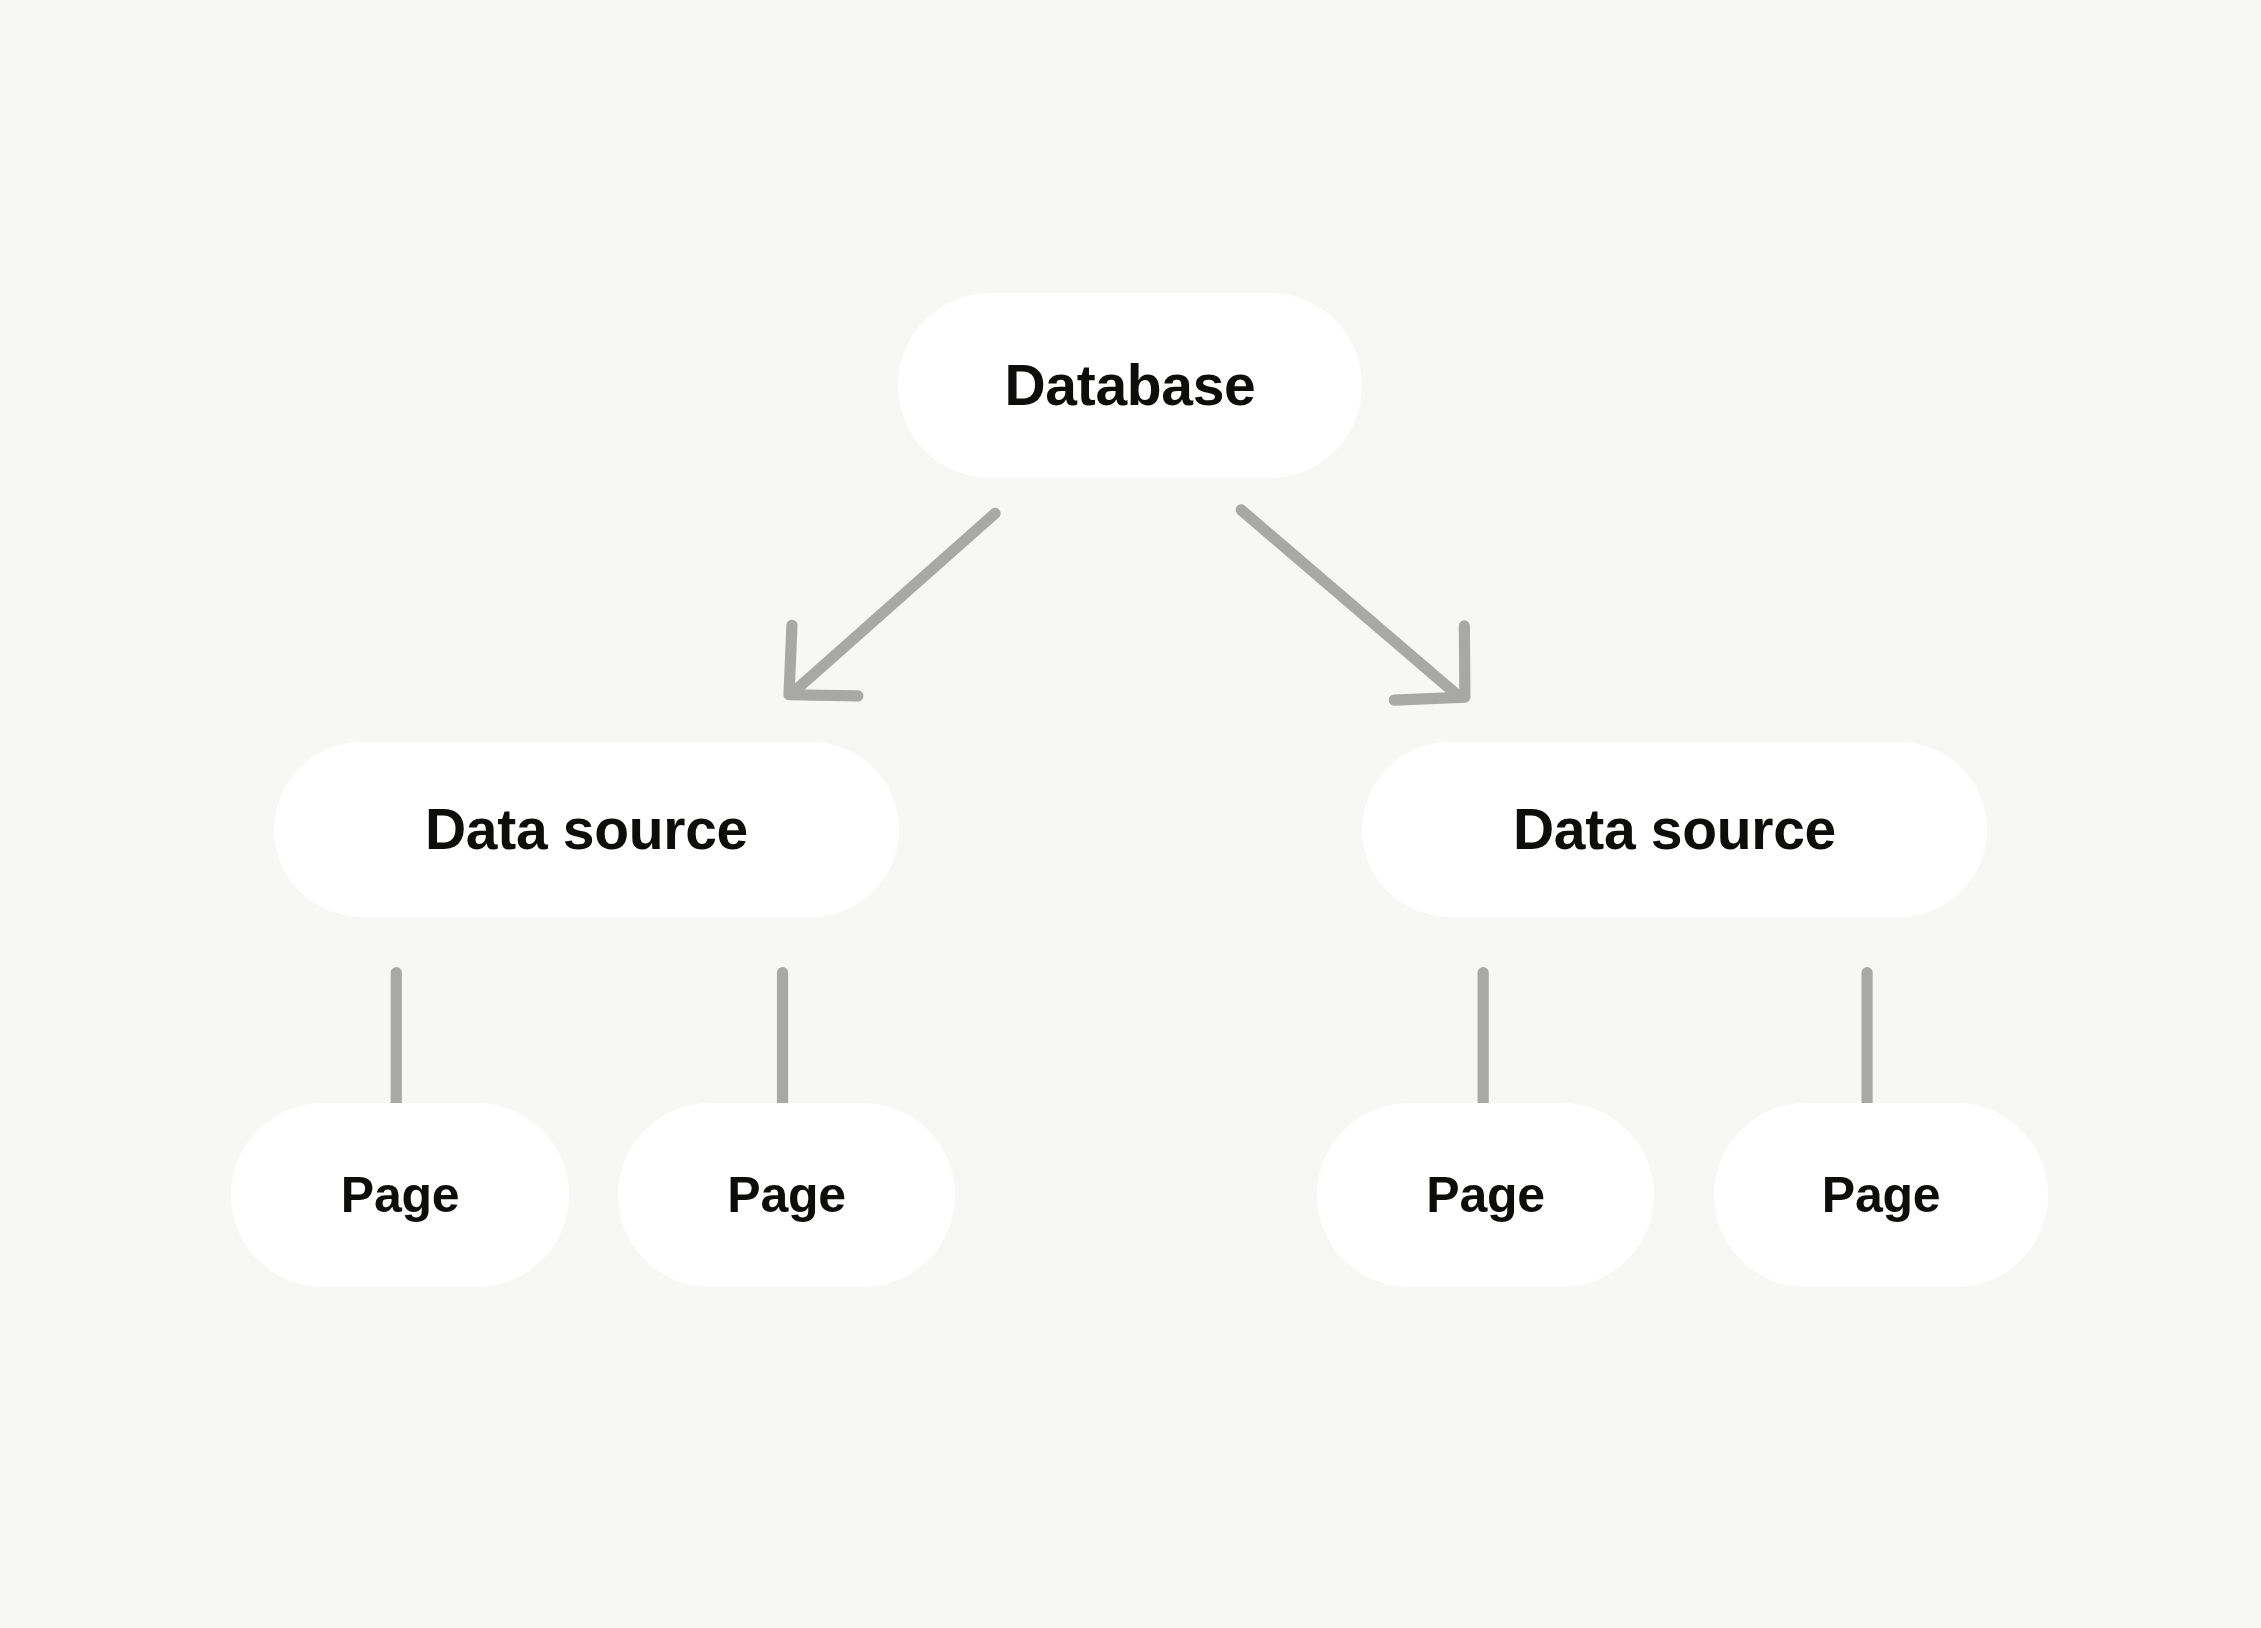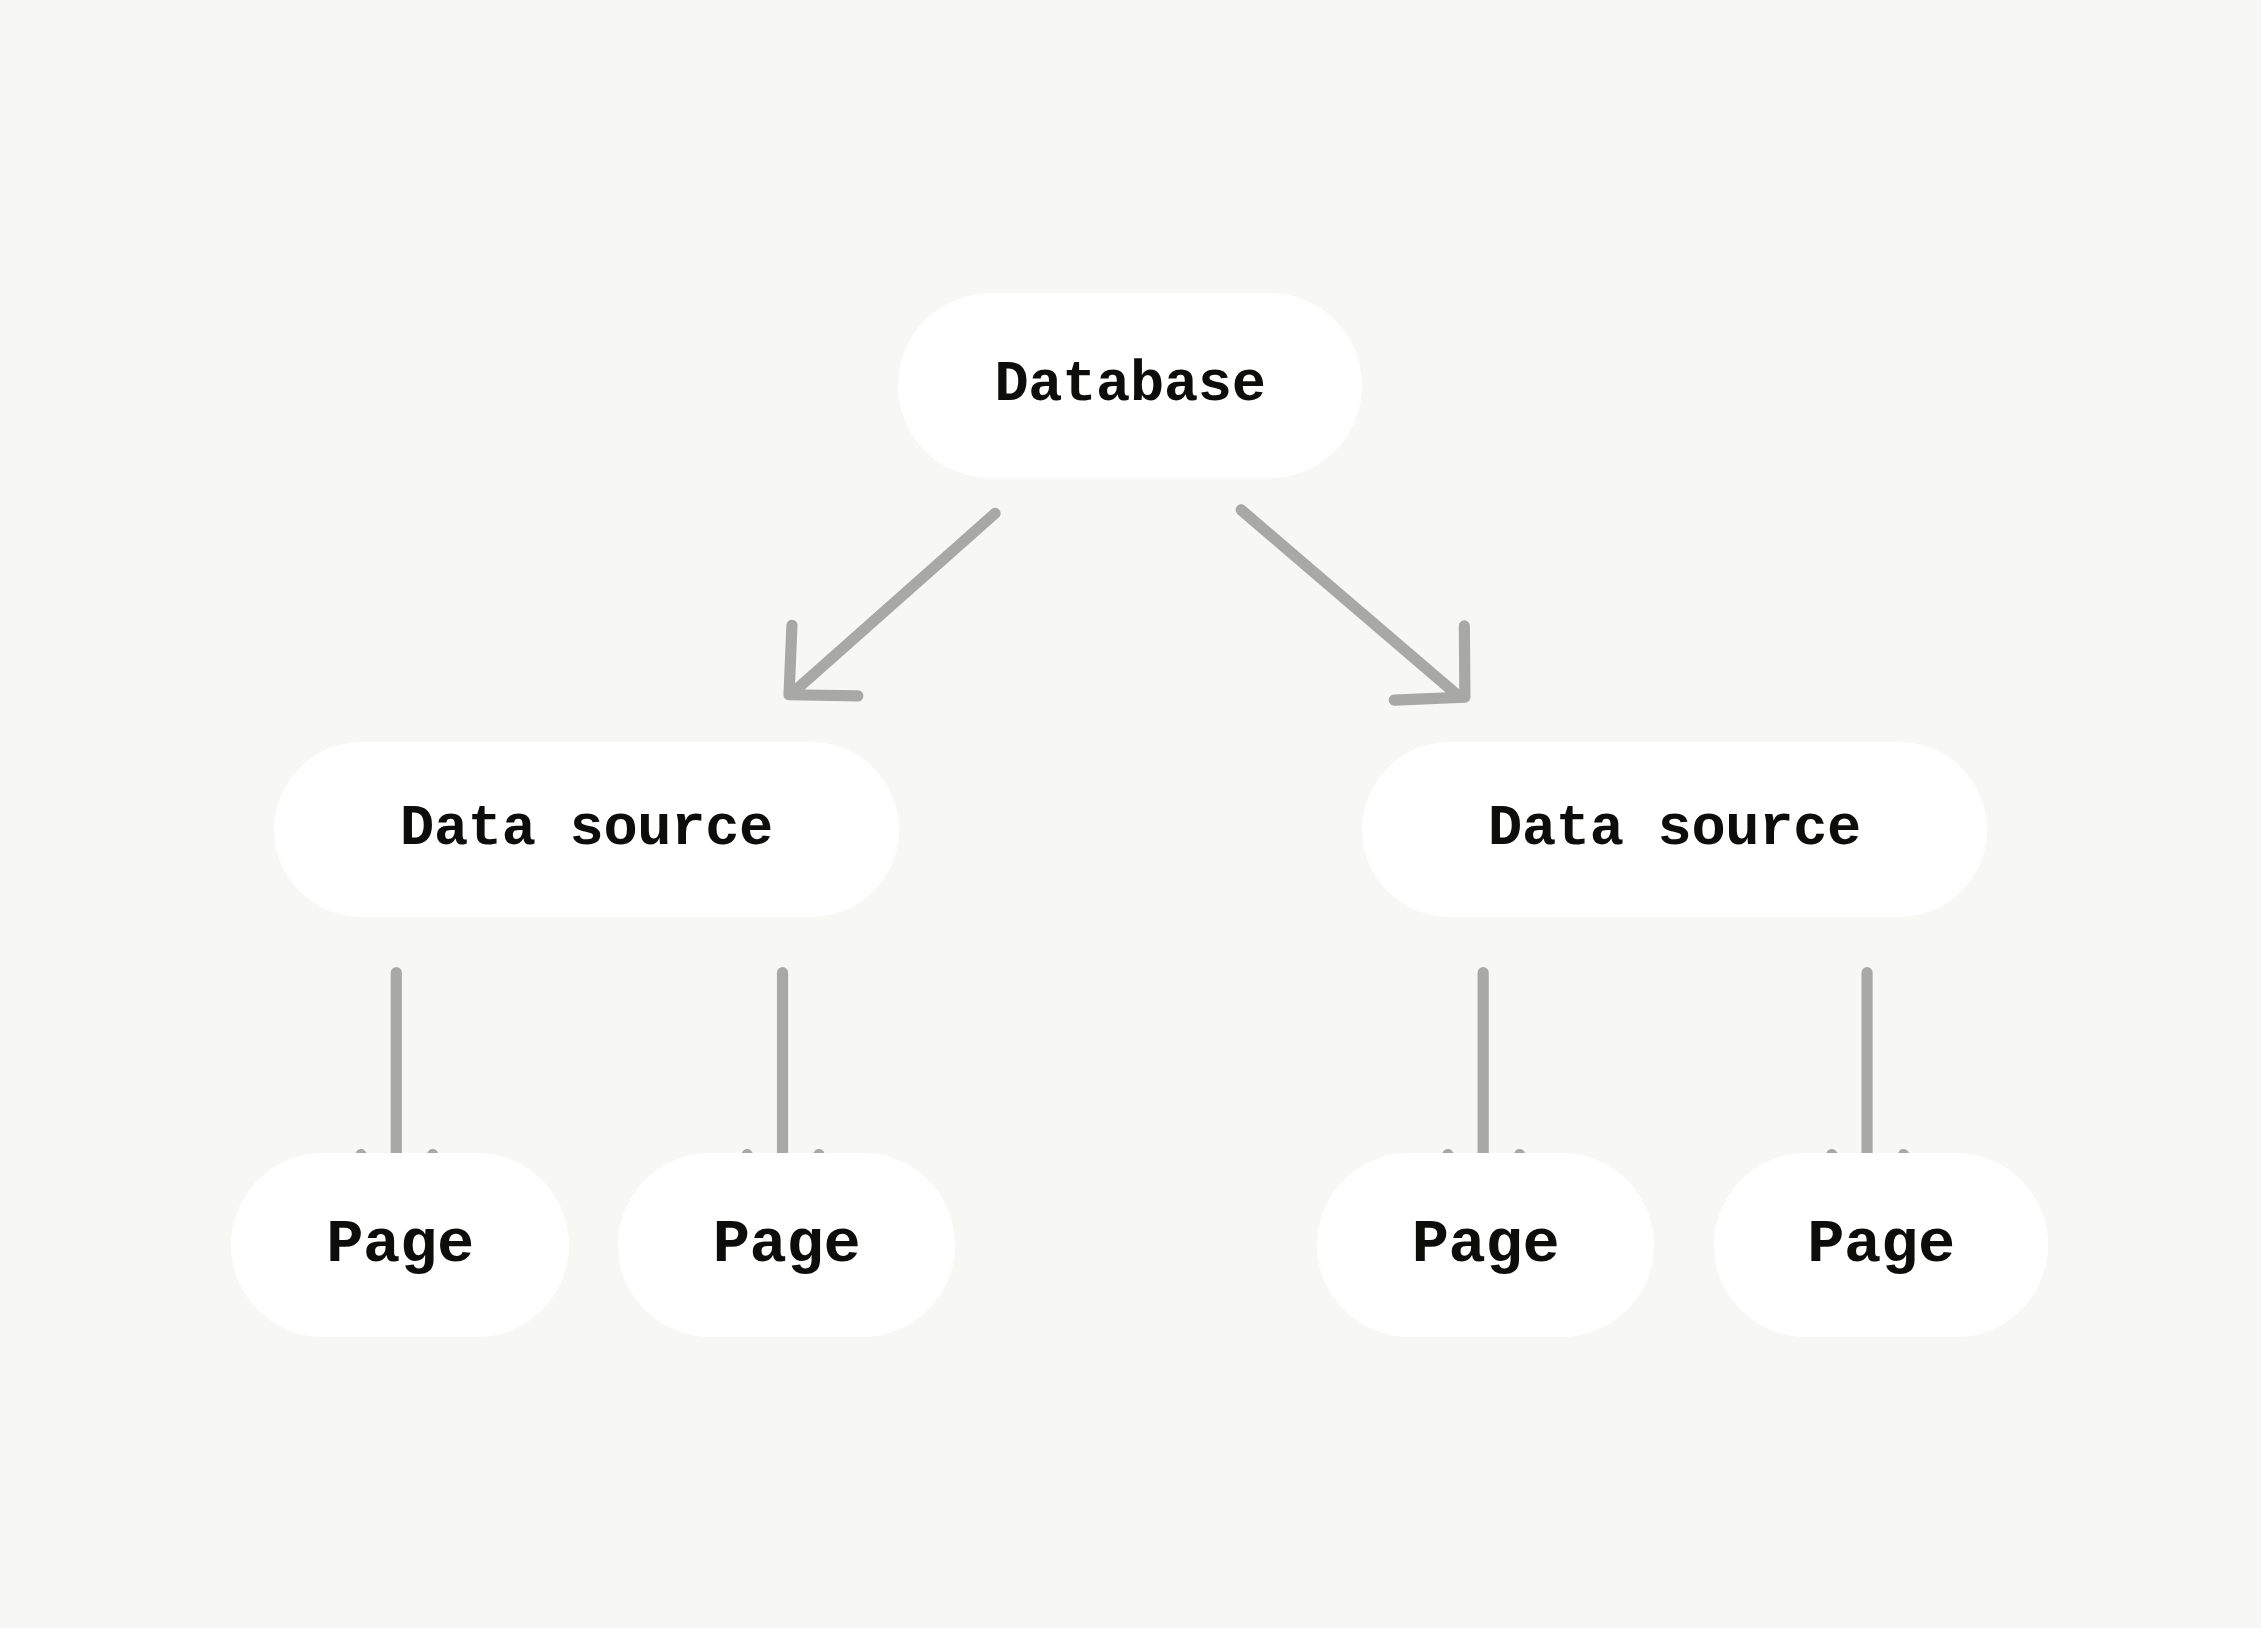--- a/index.html
+++ b/index.html
@@ -37,21 +37,20 @@
     box-sizing: border-box;
     color: #0d0d0c;
     font-weight: 700;
     letter-spacing: -0.3px;
     white-space: nowrap;
     user-select: none;
   }
   .node-label {
     display: block;
     line-height: 1;
-    font-family: Liberation Mono, monospace;
   }
   .node-db {
     left: 898px;
     top: 293px;
     width: 464px;
     height: 185px;
     font-size: 57px;
   }
   .node-ds-left {
     left: 274px;
@@ -61,23 +60,23 @@
     font-size: 57px;
   }
   .node-ds-right {
     left: 1362px;
     top: 742px;
     width: 625px;
     height: 175px;
     font-size: 57px;
   }
   .node-page {
-    top: 1153px;
+    top: 1103px;
     height: 184px;
-    font-size: 62px;
+    font-size: 50px;
   }
   .node-page-1 { left: 231px;  width: 338px; }
   .node-page-2 { left: 618px; width: 337px; }
   .node-page-3 { left: 1317px; width: 337px; }
   .node-page-4 { left: 1714px; width: 334px; }
 </style>
 </head>
 <body>
 
 <div id="canvas">

